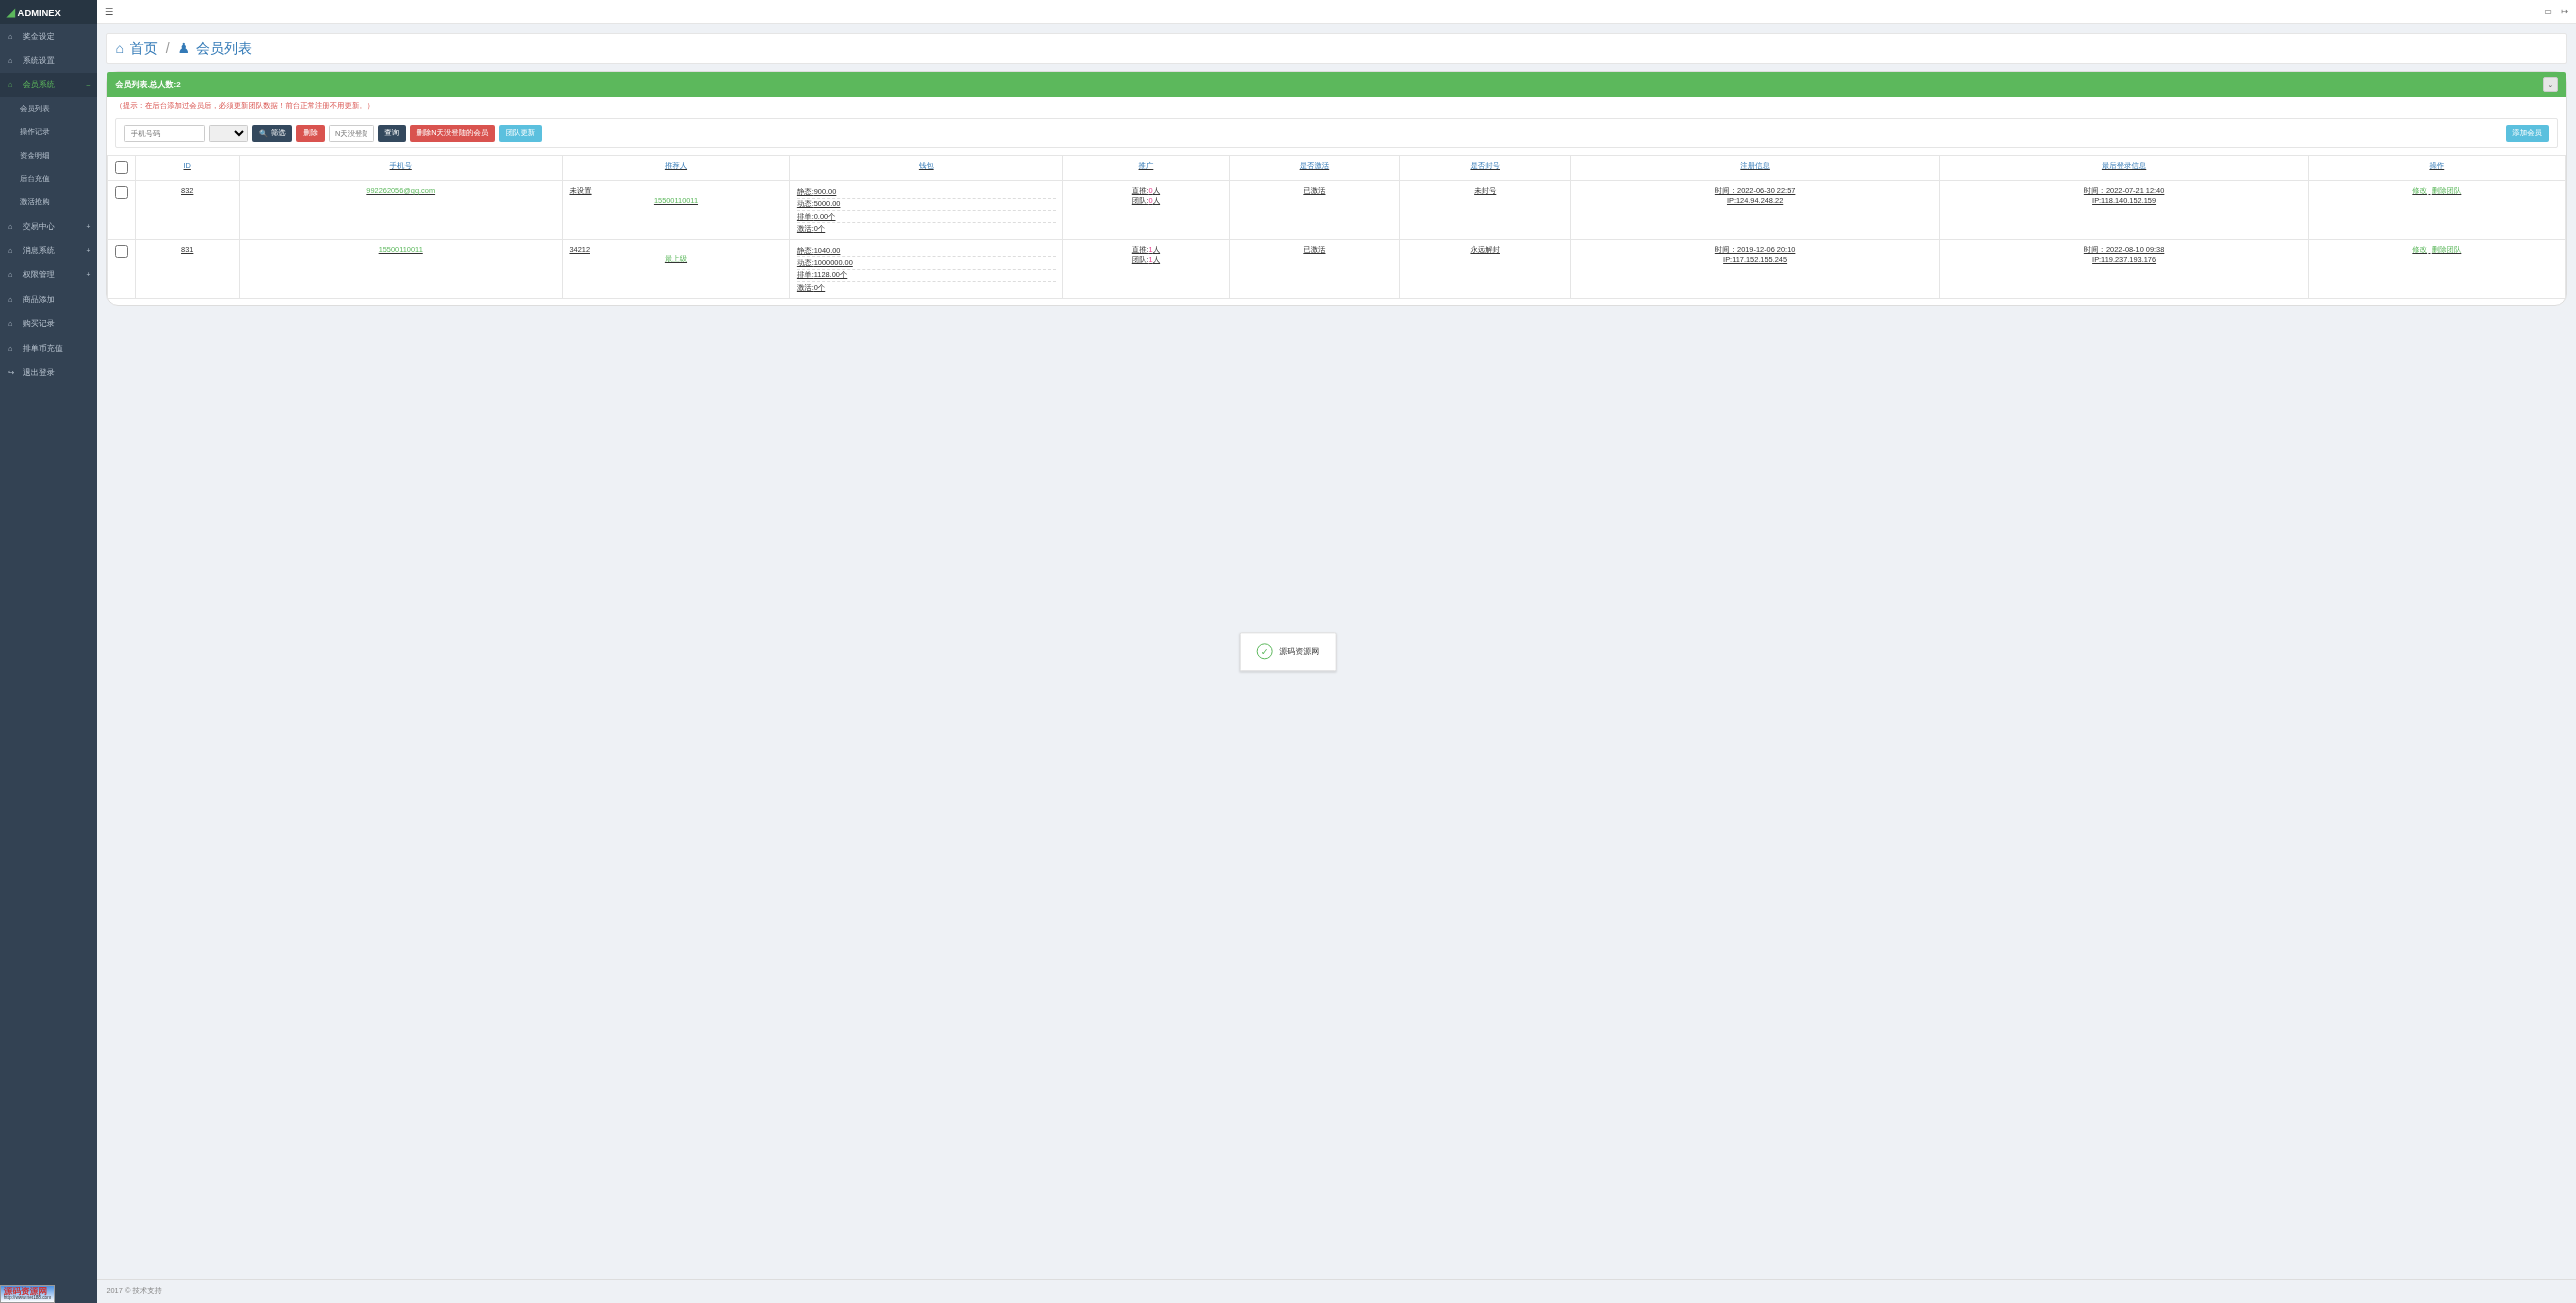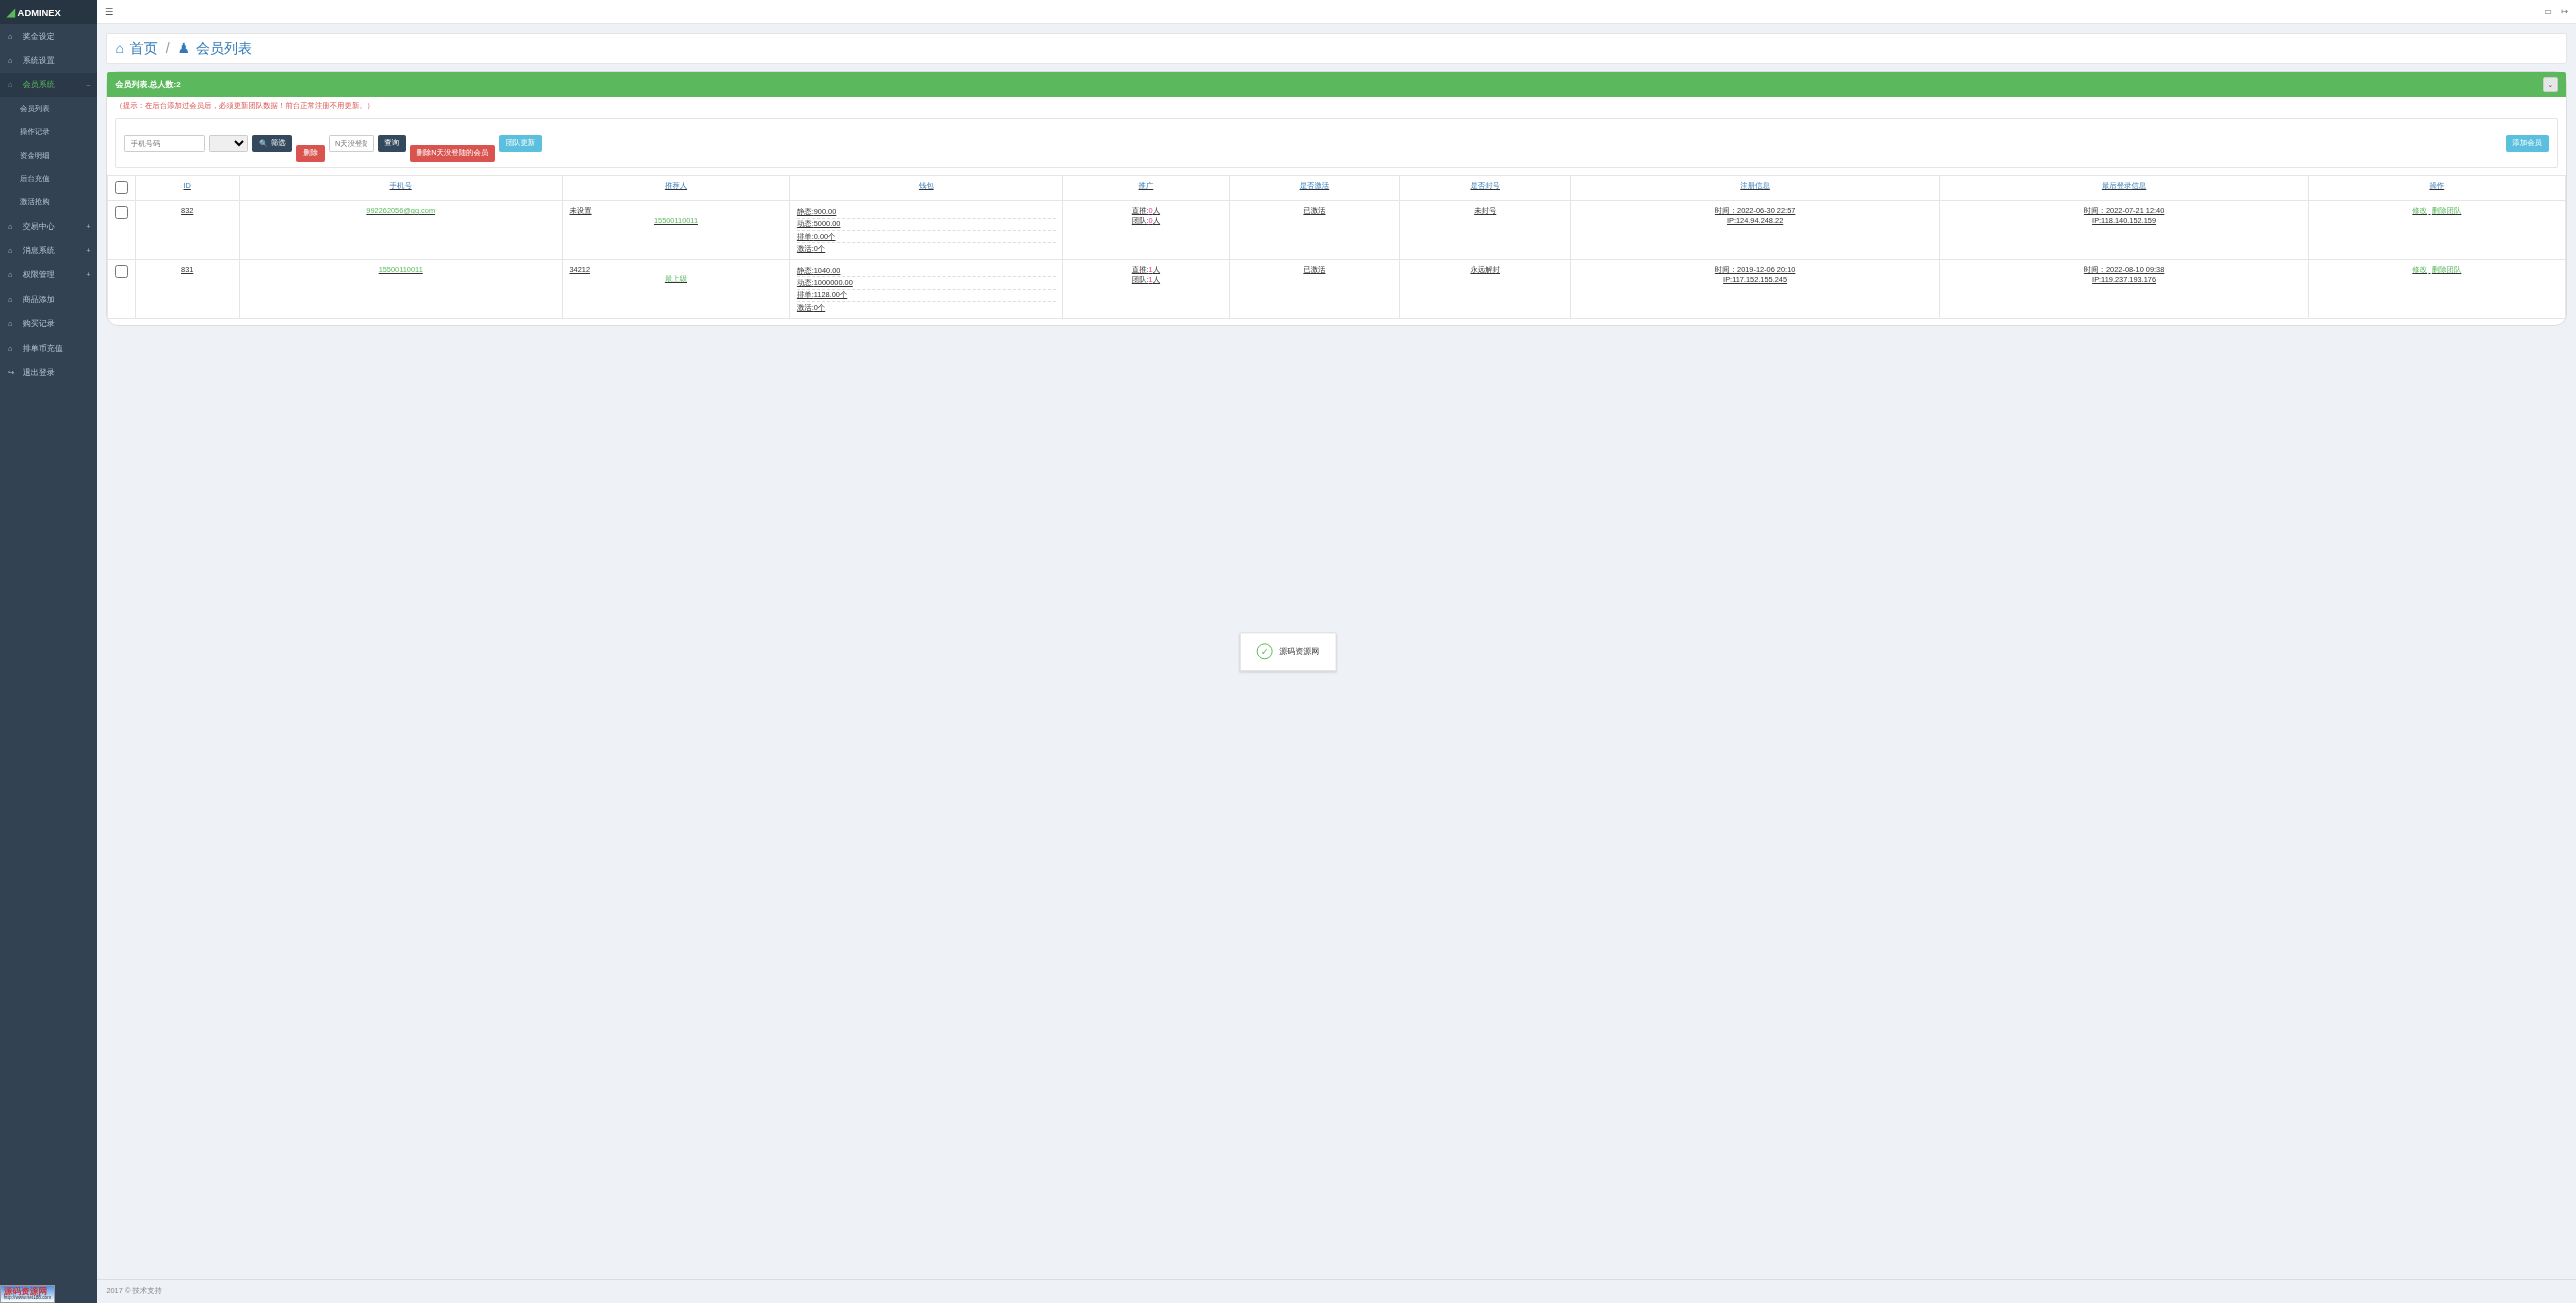--- a/index.html
+++ b/index.html
@@ -30,21 +30,21 @@
 .panel-collapse { margin-left: auto; background: #e6e6e6; border: 0.7px solid #ccc; color: #555; width: 14.8px; height: 14.8px; display: inline-flex; align-items: center; justify-content: center; border-radius: 2px; cursor: pointer; font-size: 6.7px; }
 .hint { color: #d9534f; padding: 4px 8px; font-size: 7.4px; }
 .toolbar { padding: 5.4px 8px; border: 0.7px solid #e5e5e5; margin: 2.7px 8px 6.7px; border-radius: 2px; display: flex; gap: 4px; align-items: center; }
 .input-text { border: 0.7px solid #ccc; padding: 2.7px 5.4px; font-size: 7.4px; height: 17.5px; border-radius: 1.3px; }
 .input-text.w1 { width: 81px; }
 .input-text.w2 { width: 39px; }
 select.input-text.w2 { height: 17.5px; }
 .input-text.w3 { width: 45px; }
 .btn { border: none; padding: 3.4px 6.7px; font-size: 7.4px; border-radius: 2px; cursor: pointer; color: #fff; height: 17.5px; display: inline-flex; align-items: center; }
 .btn-dark { background: #34495e; }
-.btn-red { background: #d9534f; margin-top: 20px; }
+.btn-red { background: #d9534f; }
 .btn-blue { background: #5bc0de; }
 .btn-right { margin-left: auto; }
 .btn .icon { margin-right: 2.7px; }
 table { width: calc(100% - 0px); border-collapse: collapse; margin: 0 0 5.4px 0; text-decoration: underline; }
 th, td { border: 0.7px solid #e5e5e5; padding: 4.7px 6.7px; font-size: 7.4px; text-align: center; vertical-align: top; }
 th { color: #337ab7; font-weight: normal; background: #fff; }
 td.text-left { text-align: left; }
 .link-green { color: #5cb85c; cursor: pointer; }
 .wallet-row { border-bottom: 0.7px dashed #ddd; padding: 0.7px 0; display: flex; }
 .wallet-row:last-child { border-bottom: none; }

